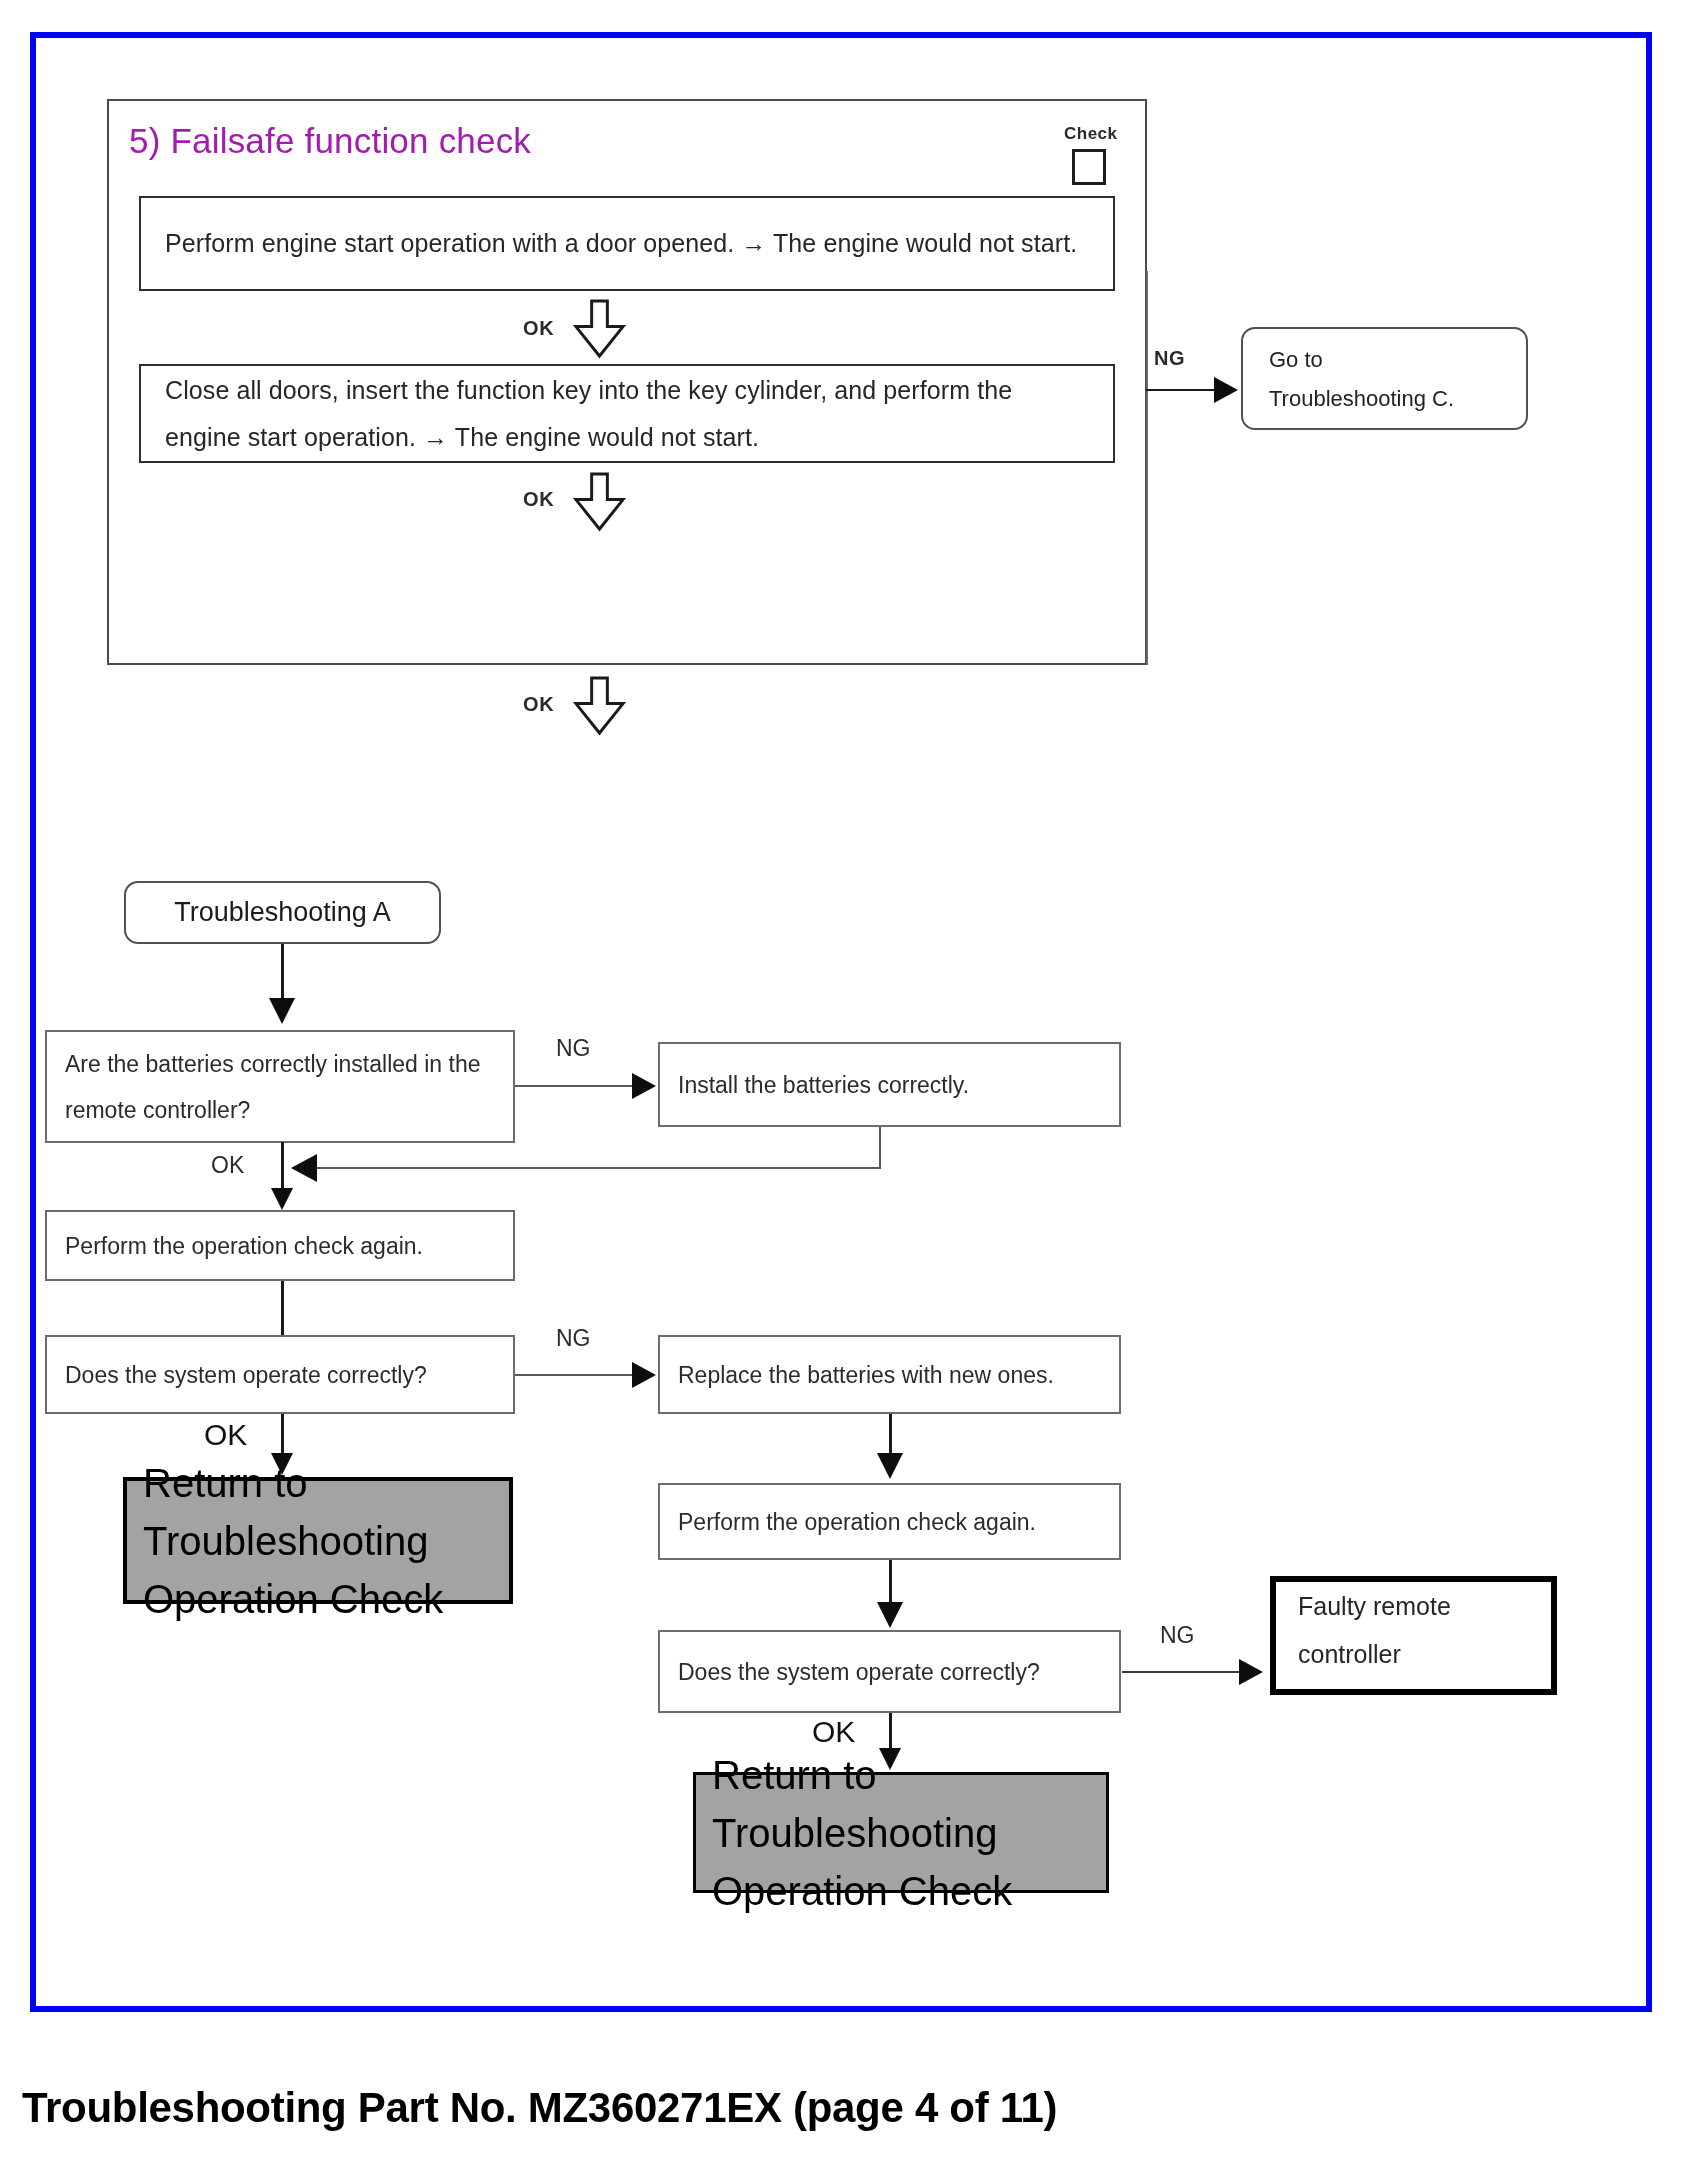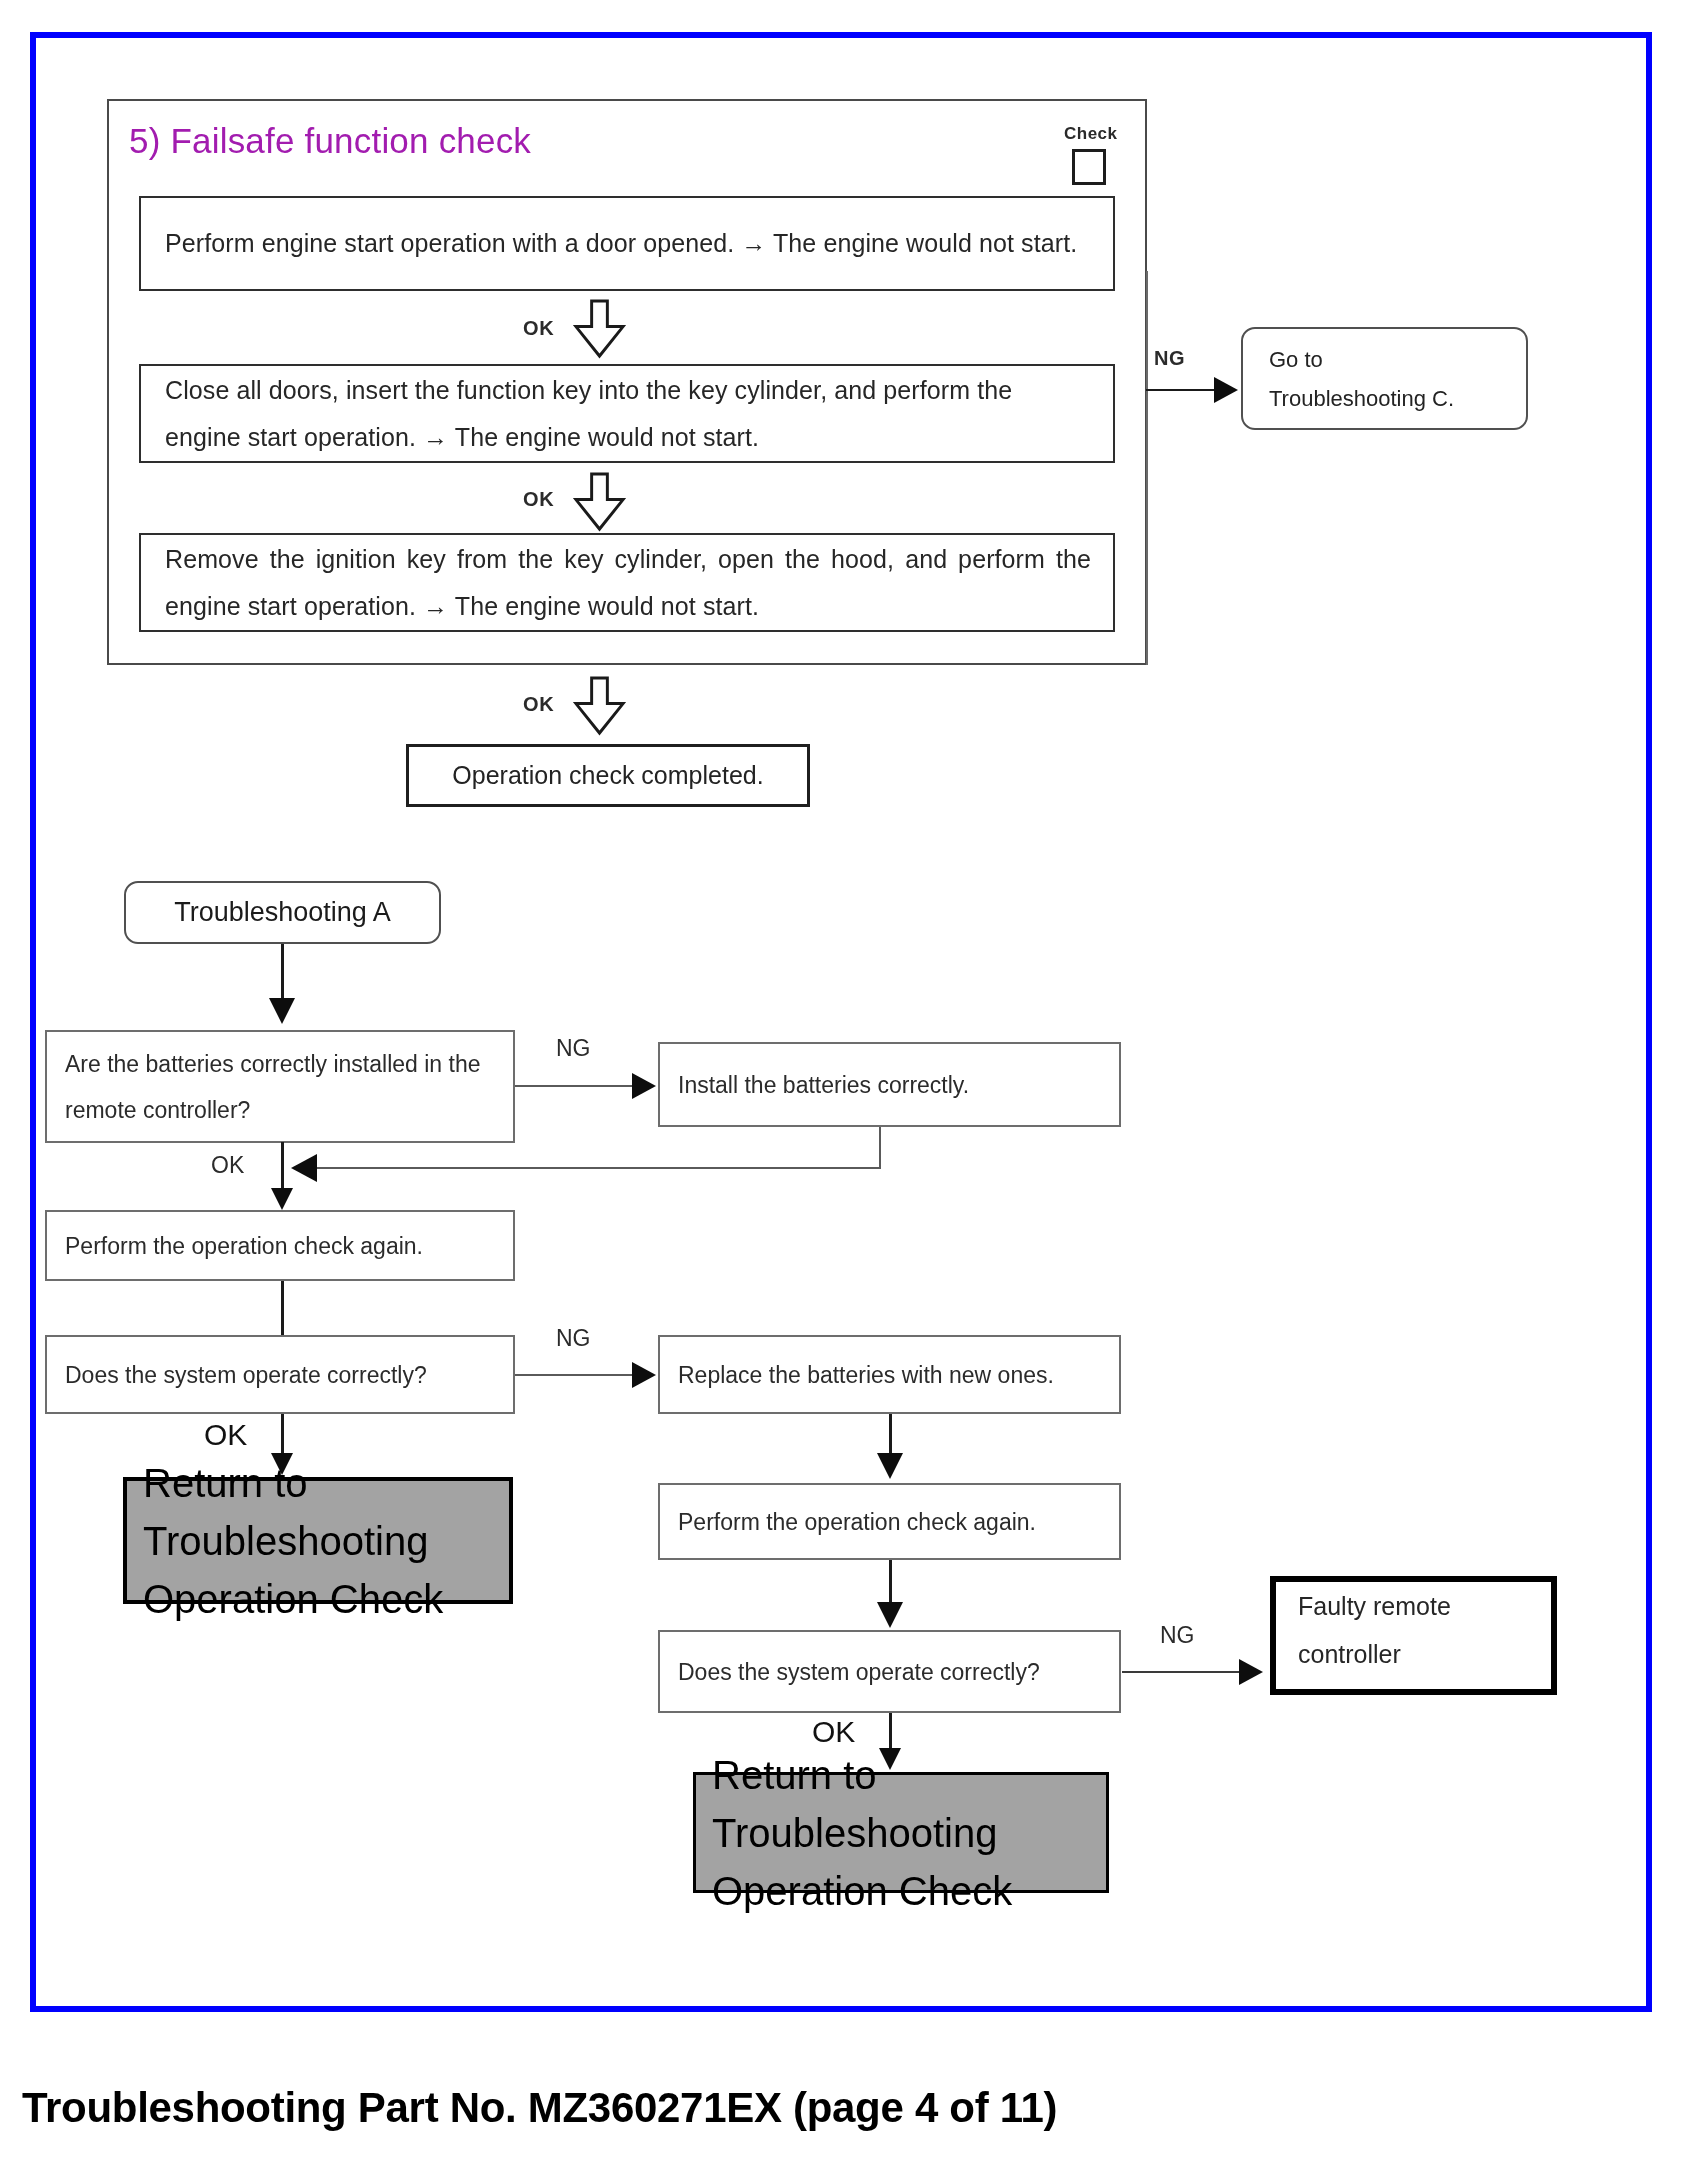--- a/index.html
+++ b/index.html
@@ -204,42 +204,36 @@
 
   <div class="node stmt" style="left:139px;top:364px;width:976px;height:99px;">
     <span class="txt">Close all doors, insert the function key into the key cylinder, and perform the engine start operation. → The engine would not start.</span>
   </div>
 
   <div class="edge-label" style="left:523px;top:488px;">OK</div>
   <svg class="hollow-arrow" style="left:572px;top:472px;" width="55" height="61" viewBox="0 0 56 62">
     <polygon points="20,2 36,2 36,28 52,28 28,58 4,28 20,28" fill="#ffffff" stroke="#1a1a1a" stroke-width="3"></polygon>
   </svg>
 
-  <div class="node stmt justify" style="left:139px;top:533px;width:976px;height:99px;">
-    <span class="txt">Remove the ignition key from the key cylinder, open the hood, and perform the engine start operation. → The engine would not start.</span>
-  </div>
 
   <div class="vline" style="left:1146px;top:271px;height:394px;background:#6a6a6a;"></div>
   <div class="hline" style="left:1146px;top:389px;width:71px;background:#1a1a1a;"></div>
   <div class="arrow-right" style="left:1214px;top:377px;"></div>
   <div class="edge-label" style="left:1154px;top:347px;">NG</div>
 
   <div class="round-box" style="left:1241px;top:327px;width:287px;height:103px;flex-direction:column;align-items:flex-start;justify-content:flex-end;">
     <span class="txt">Go to</span>
     <span class="txt">Troubleshooting C.</span>
   </div>
 
   <div class="edge-label" style="left:523px;top:693px;">OK</div>
   <svg class="hollow-arrow" style="left:572px;top:676px;" width="55" height="61" viewBox="0 0 56 62">
     <polygon points="20,2 36,2 36,28 52,28 28,58 4,28 20,28" fill="#ffffff" stroke="#1a1a1a" stroke-width="3"></polygon>
   </svg>
 
-  <div class="node result-box" style="left:406px;top:744px;width:404px;height:63px;">
-    <span class="txt" style="text-align:center;">Operation check completed.</span>
-  </div>
 
   <div class="round-box big" style="left:124px;top:881px;width:317px;height:63px;justify-content:center;">
     <span class="txt">Troubleshooting A</span>
   </div>
 
   <div class="vline dark" style="left:281px;top:944px;height:61px;"></div>
   <div class="arrow-down" style="left:269px;top:998px;"></div>
 
   <div class="flow-box" style="left:45px;top:1030px;width:470px;height:113px;">
     <span class="txt">Are the batteries correctly installed in the remote controller?</span>

